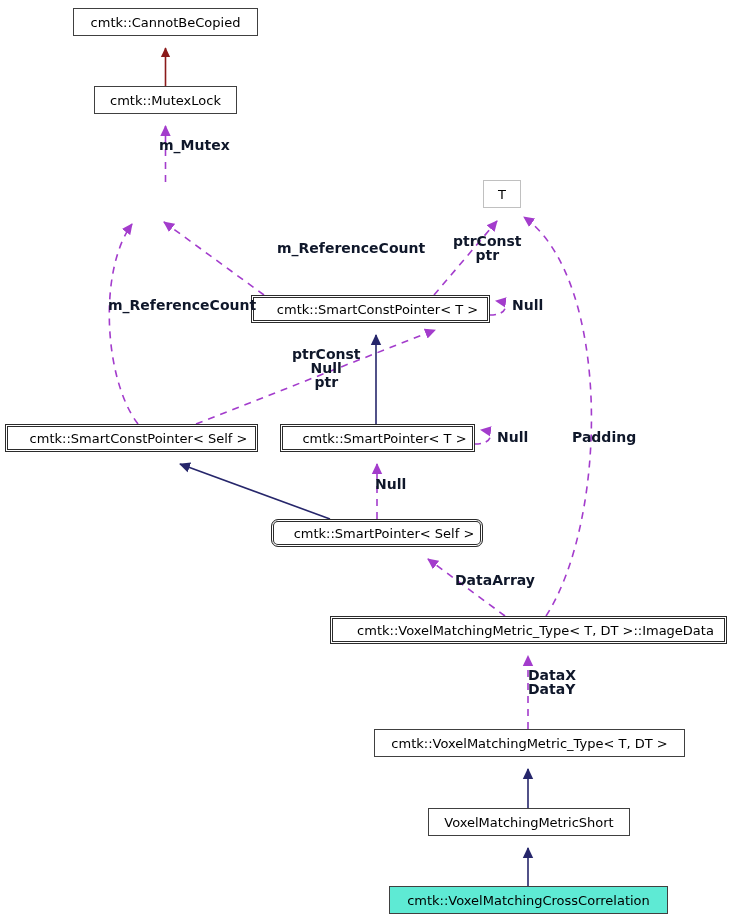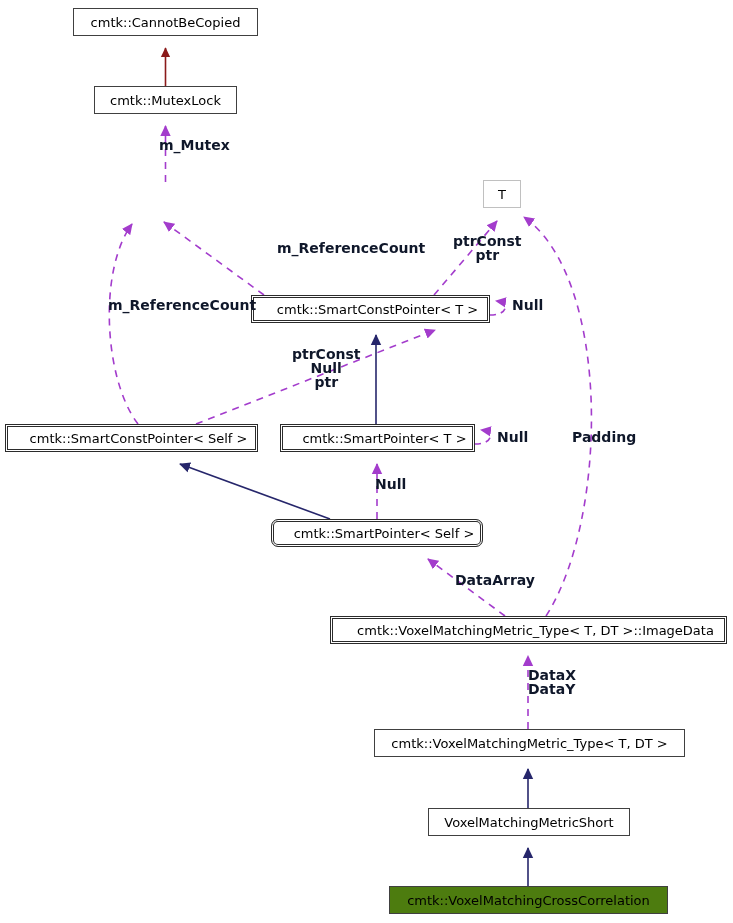--- a/index.html
+++ b/index.html
@@ -35,21 +35,21 @@
     line-height: 1;
     z-index: 5;
   }
   .node.thick {
     border: 1px solid #2b2b2b;
     box-shadow: 0 0 0 1px #ffffff inset, 0 0 0 2px #2b2b2b inset;
     padding-left: 16px;
     padding-right: 2px;
   }
   .node.highlight {
-    background: #4d7c0f;
+    background: #5eead4;
   }
   .node.tparam {
     border: 1px solid #c0c0c0;
     font-size: 13px;
   }
   .node .label {
     display: block;
     pointer-events: none;
   }
   .edge-label {

